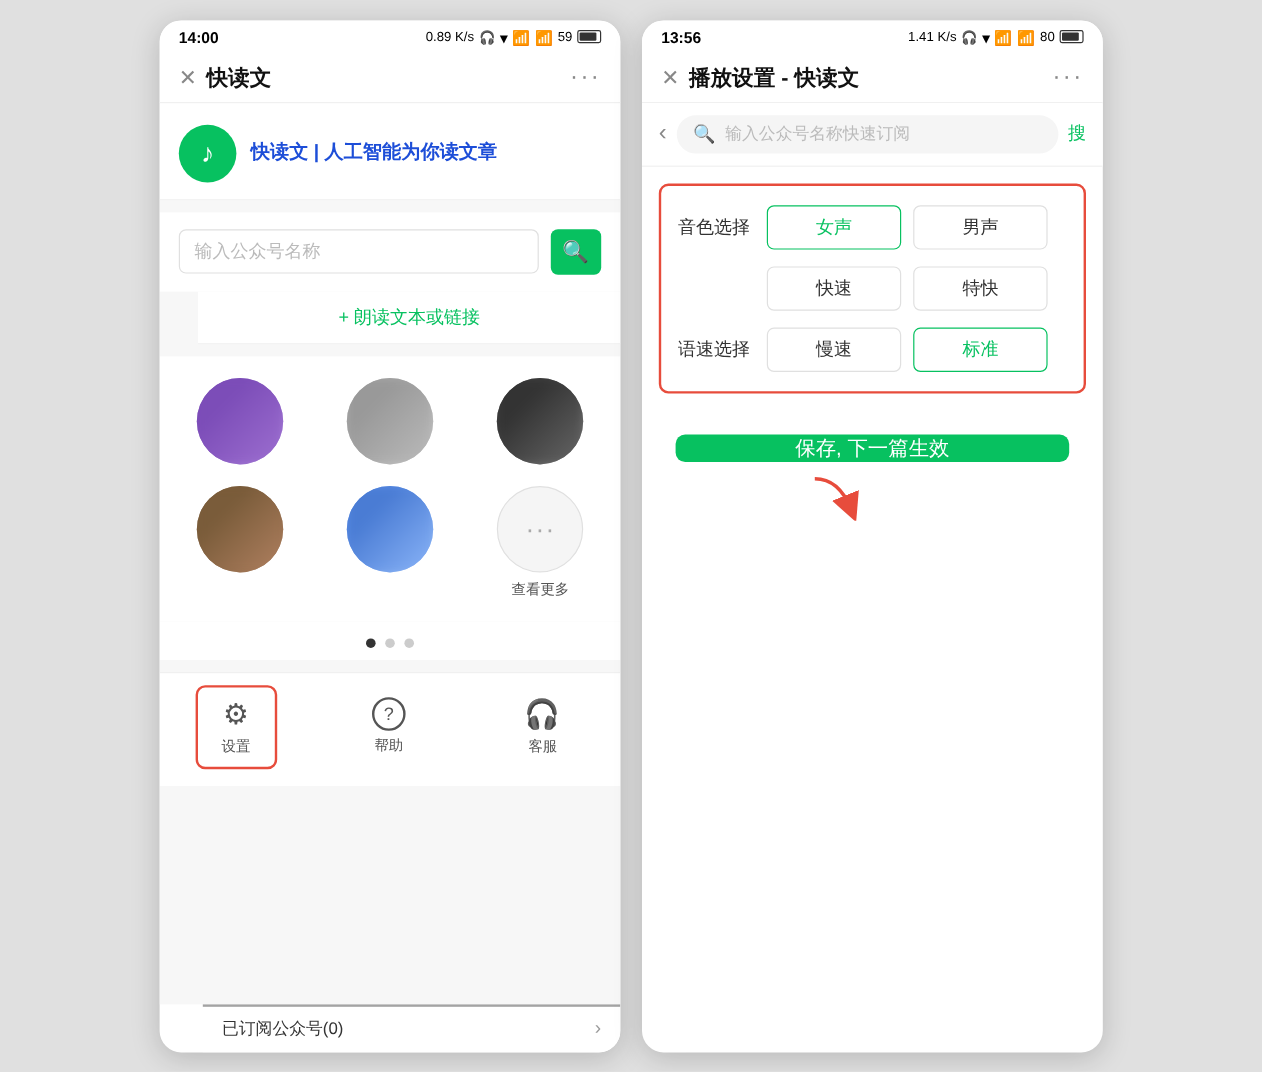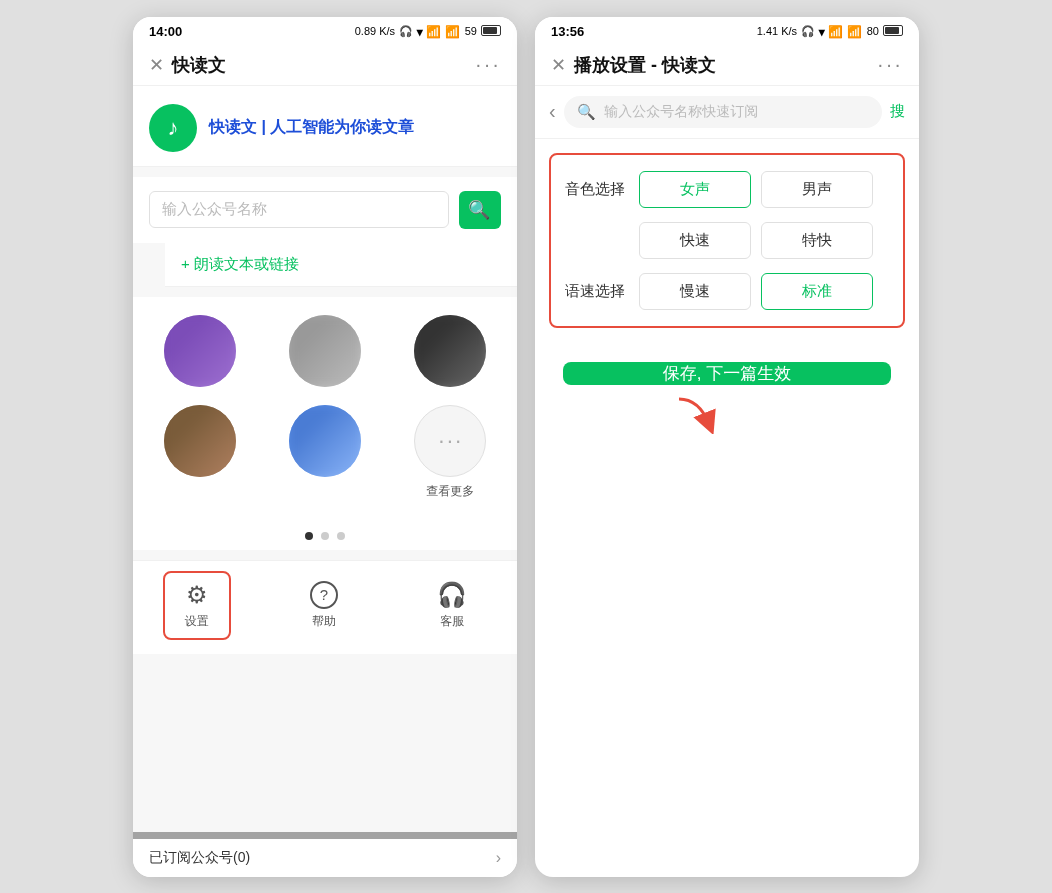--- a/index.html
+++ b/index.html
@@ -160,21 +160,21 @@
       justify-content: center;
       cursor: pointer;
       color: white;
       font-size: 18px;
     }
 
     
     .add-link {
       background: #fff;
       padding: 12px 16px;
-      text-align: left;
+      text-align: center;
       color: #07c160;
       font-size: 15px;
       cursor: pointer;
       border-bottom: 1px solid #f0f0f0;
       margin-left: 32px;
     }
 
     
     .avatar-grid {
       background: #fff;
@@ -277,21 +277,22 @@
       color: #555;
     }
 
     
     .phone-footer {
       background: #fff;
       padding: 10px 16px;
       display: flex;
       align-items: center;
       justify-content: space-between;
-      border-top: 7px solid #a3a3a3;
+      border-top: 2px solid #a3a3a3;
+      margin-left: 36px;
     }
     .footer-text {
       font-size: 14px;
       color: #333;
     }
     .footer-arrow {
       font-size: 16px;
       color: #999;
     }
 

